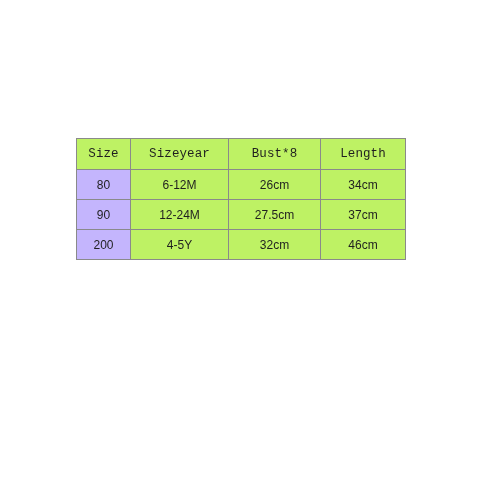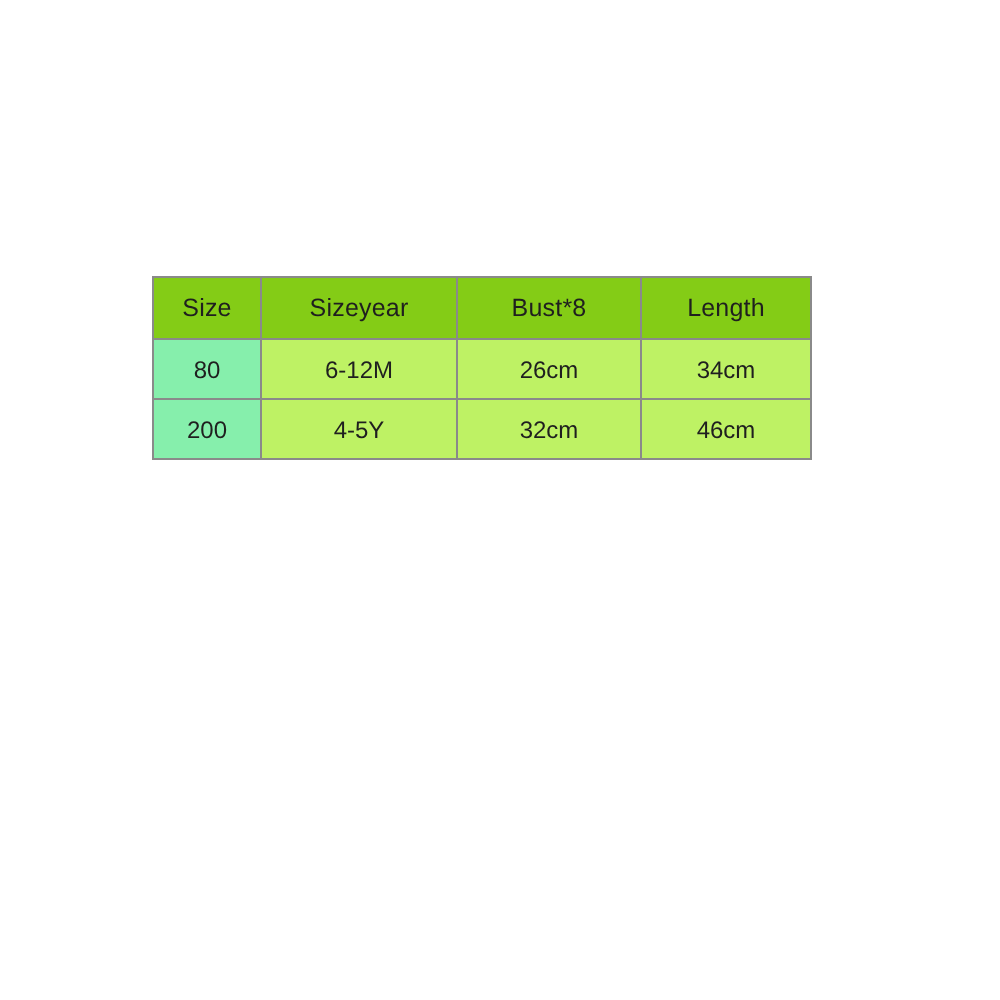--- a/index.html
+++ b/index.html
@@ -41,31 +41,32 @@
     text-align: center;
     vertical-align: middle;
     height: 29px;
     padding: 0 2px;
     color: #1f1f1f;
     font-weight: normal;
     white-space: nowrap;
     overflow: hidden;
   }
   #size-chart-table thead th {
-    background: #84cc16;
+    background: #bef264;
     font-size: 12.5px;
     height: 30px;
     letter-spacing: 0.1px;
+    font-family: Liberation Mono, monospace;
   }
   #size-chart-table tbody td {
     background: #bef264;
     font-size: 12px;
   }
   #size-chart-table tbody td.size-cell {
-    background: #86efac;
+    background: #c4b5fd;
     font-size: 12px;
   }
 </style>
 </head>
 <body>
 
 <div id="canvas">
 
   <table id="size-chart-table">
     <colgroup>
@@ -83,20 +84,26 @@
       </tr>
     </thead>
     <tbody>
       <tr>
         <td class="size-cell">80</td>
         <td>6-12M</td>
         <td>26cm</td>
         <td>34cm</td>
       </tr>
       <tr>
+        <td class="size-cell">90</td>
+        <td>12-24M</td>
+        <td>27.5cm</td>
+        <td>37cm</td>
+      </tr>
+      <tr>
         <td class="size-cell">200</td>
         <td>4-5Y</td>
         <td>32cm</td>
         <td>46cm</td>
       </tr>
     </tbody>
   </table>
 
 </div>
 

